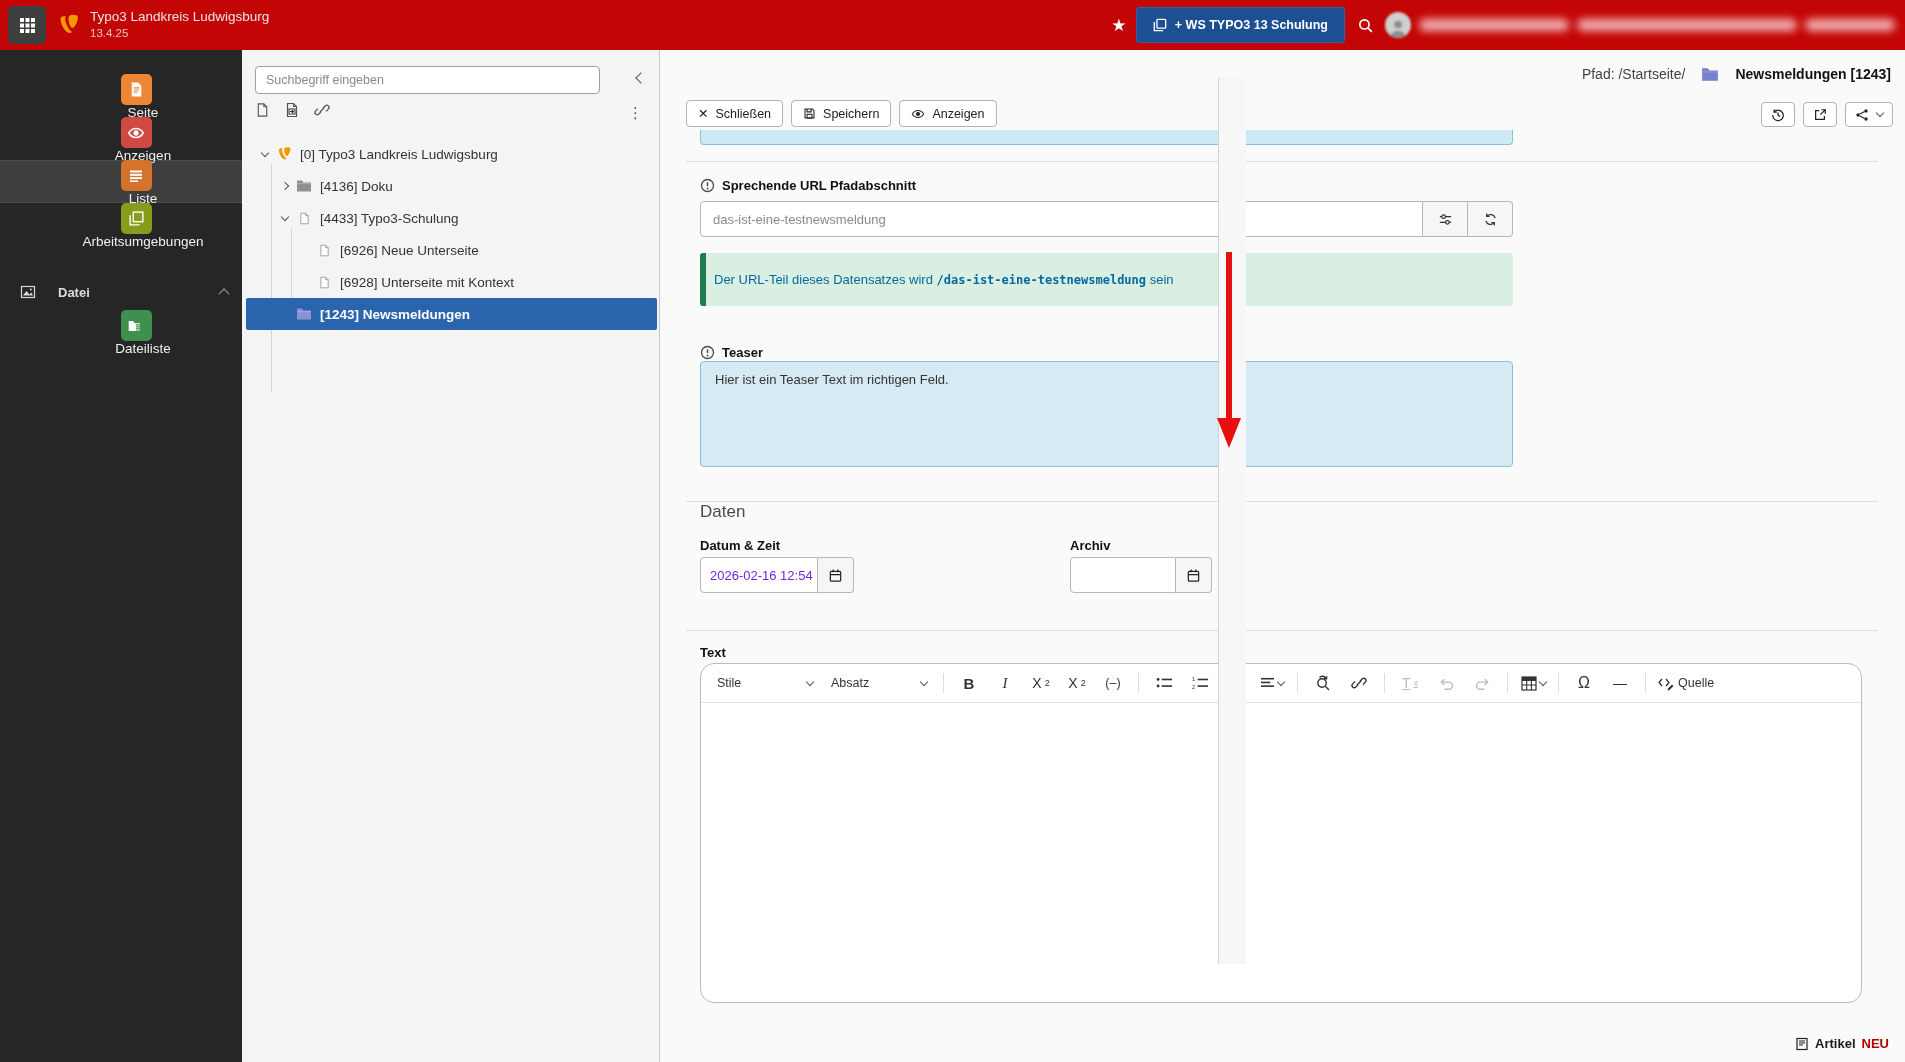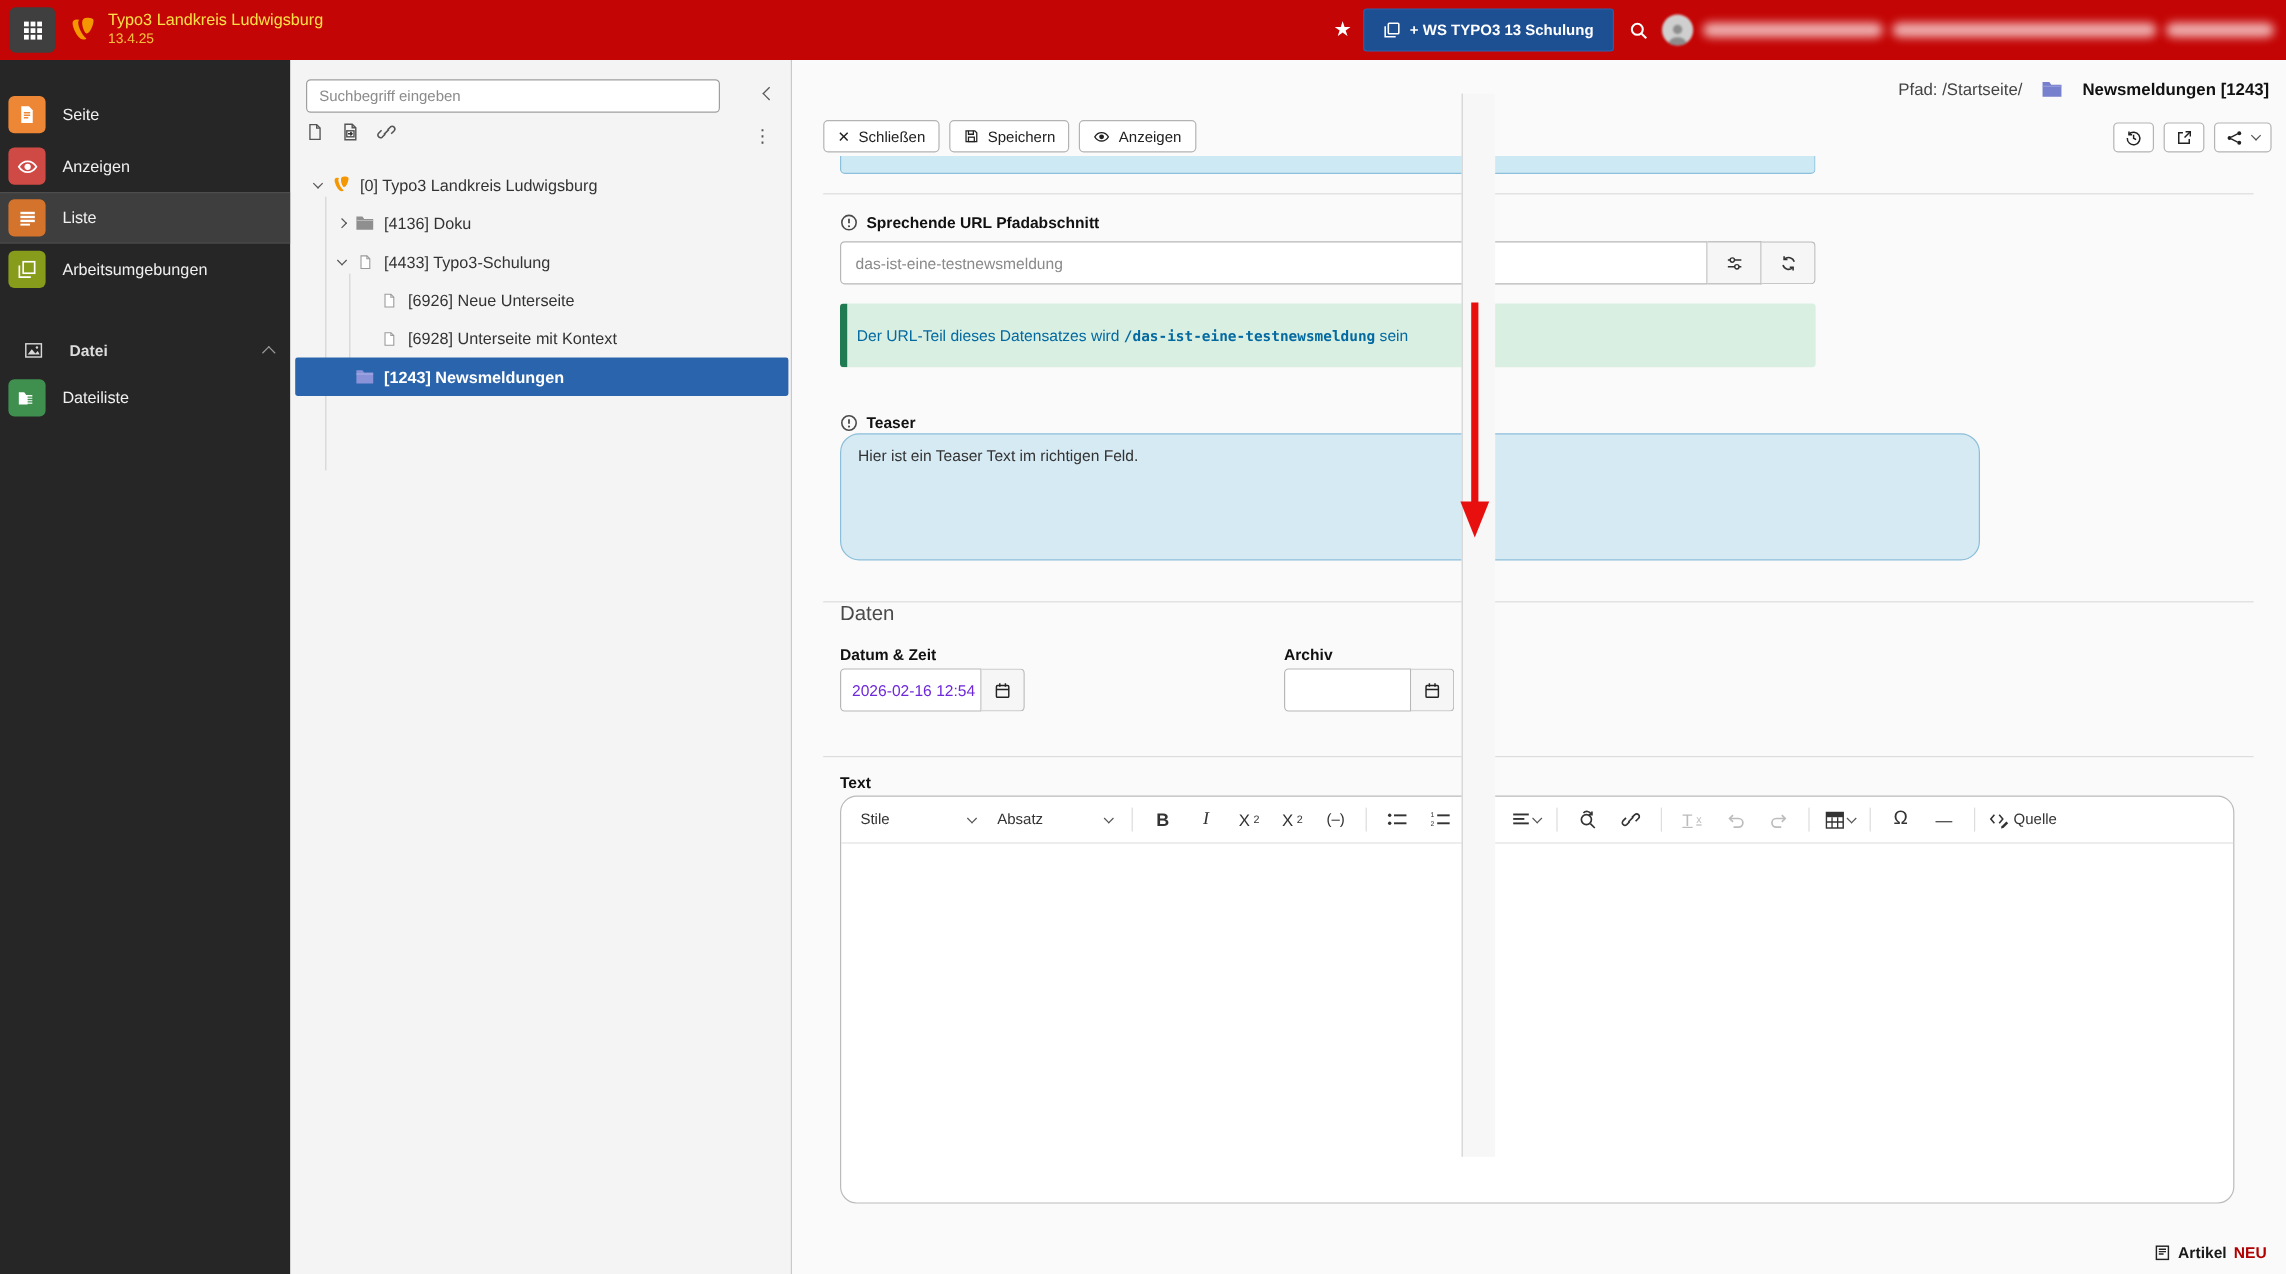--- a/index.html
+++ b/index.html
@@ -4,38 +4,38 @@
 <style>
   html,body{margin:0;padding:0;background:#e9e9e9;}
   #app{position:relative;width:1905px;height:1062px;overflow:hidden;
        font-family:"Liberation Sans","DejaVu Sans",sans-serif;font-size:13px;color:#333;background:#fafafa;}
   svg{display:block;}
 
   
   .topbar{position:absolute;left:0;top:0;width:1905px;height:50px;background:#c40505;display:flex;align-items:center;}
   .tb-grid-btn{width:38px;height:38px;margin-left:8px;border-radius:5px;background:#3f3f3f;display:flex;align-items:center;justify-content:center;cursor:pointer;}
   .tb-logo{margin-left:12px;}
-  .tb-title{margin-left:10px;color:#fde047;line-height:1.25;}
+  .tb-title{margin-left:10px;color:#e5e5e5;line-height:1.25;}
   .tb-title .t1{font-size:13.5px;}
   .tb-title .t2{font-size:11.5px;opacity:.85;}
   .tb-right{position:absolute;right:0;top:0;height:50px;display:flex;align-items:center;}
   .tb-star{color:#fff;font-size:17px;width:34px;text-align:center;cursor:pointer;}
   .tb-ws-btn{height:36px;background:#1d4f93;border:1px solid #2a62ad;border-radius:3px;color:#fff;
              display:flex;align-items:center;gap:8px;padding:0 16px;font-size:12.5px;font-weight:bold;cursor:pointer;}
   .tb-search{width:40px;display:flex;justify-content:center;cursor:pointer;}
   .tb-user{display:flex;align-items:center;gap:8px;margin-right:10px;cursor:pointer;}
   .tb-avatar{width:26px;height:26px;border-radius:50%;background:#cfcfcf;overflow:hidden;display:flex;align-items:flex-end;justify-content:center;filter:blur(1px);}
   .blurbar{height:12px;border-radius:6px;background:rgba(255,235,235,.75);filter:blur(4px);}
 
   
   .modulemenu{position:absolute;left:0;top:50px;width:242px;height:1012px;background:#262626;color:#e6e6e6;padding-top:24px;box-sizing:border-box;}
   .mm-header{height:36px;display:flex;align-items:center;padding:0 14px 0 16px;color:#dcdcdc;font-weight:bold;font-size:13px;cursor:pointer;}
   .mm-header .hico{width:24px;display:flex;justify-content:center;margin-right:18px;}
   .mm-header .sp{flex:1;}
-  .mm-item{height:43px;display:flex;align-items:center;padding-left:7px;cursor:pointer;}
+  .mm-item{height:43px;display:flex;align-items:center;padding-left:30px;cursor:pointer;flex-direction:column;}
   .mm-item.active{background:#3e3e3e;box-shadow:inset 0 1px 0 #4d4d4d, inset 0 -1px 0 #4d4d4d;}
   .mm-tile{width:31px;height:31px;border-radius:5px;display:flex;align-items:center;justify-content:center;flex:none;}
   .mm-label{margin-left:14px;font-size:13.5px;color:#f0f0f0;}
   .mm-gap{height:28px;}
 
   .chev{display:inline-block;width:7px;height:7px;border-right:1.6px solid #9a9a9a;border-bottom:1.6px solid #9a9a9a;}
   .chev.up{transform:rotate(-135deg);margin-top:4px;}
   .chev.down{transform:rotate(45deg);margin-bottom:3px;}
   .chev.right{transform:rotate(-45deg);}
   .chev.left{transform:rotate(135deg);}
@@ -75,21 +75,21 @@
   .url-group{position:absolute;left:40px;top:151px;width:813px;height:36px;display:flex;}
   .url-input{flex:1;border:1px solid #b7b7b7;border-radius:4px 0 0 4px;background:#fff;color:#8a8a8a;font-size:13px;padding:0 12px;font-family:inherit;box-sizing:border-box;height:36px;}
   .in-btn{width:45px;height:36px;border:1px solid #b7b7b7;border-left:none;background:#f6f6f6;display:flex;align-items:center;justify-content:center;cursor:pointer;box-sizing:border-box;}
   .in-btn.last{border-radius:0 4px 4px 0;}
 
   .msg-ok{position:absolute;left:40px;top:203px;width:813px;height:53px;background:#d9efe2;border-radius:3px;display:flex;align-items:center;box-sizing:border-box;overflow:hidden;}
   .msg-ok .bar{width:6px;align-self:stretch;background:#207a52;flex:none;}
   .msg-ok .txt{padding:0 8px;color:#0369a1;font-size:13px;}
   .msg-ok code{font-family:"DejaVu Sans Mono","Liberation Mono",monospace;font-size:12px;font-weight:bold;}
 
-  .teaser-box{position:absolute;left:40px;top:311px;width:950px;height:106px;background:#d6eaf4;border:1px solid #8cbed8;border-radius:16px;box-sizing:border-box;
+  .teaser-box{position:absolute;left:40px;top:311px;width:813px;height:106px;background:#d6eaf4;border:1px solid #8cbed8;border-radius:4px;box-sizing:border-box;
               padding:10px 14px;font-size:13px;color:#333;}
 
   .sec-head{position:absolute;left:40px;font-size:17px;color:#4a4a4a;}
   .date-group{position:absolute;display:flex;height:36px;}
   .date-input{border:1px solid #b7b7b7;border-radius:4px 0 0 4px;background:#fff;display:flex;align-items:center;padding:0 9px;gap:8px;box-sizing:border-box;}
   .date-input .val{font-size:13px;color:#6d28d9;white-space:nowrap;}
   .date-input .clear{color:#b5b5b5;font-size:12px;cursor:pointer;}
   .cal-btn{width:36px;border:1px solid #b7b7b7;border-left:none;border-radius:0 4px 4px 0;background:#f6f6f6;display:flex;align-items:center;justify-content:center;cursor:pointer;box-sizing:border-box;}
 
   .rte{position:absolute;left:40px;top:613px;width:1162px;height:340px;border:1px solid #bbb;border-radius:14px;background:#fff;box-sizing:border-box;display:flex;flex-direction:column;}

